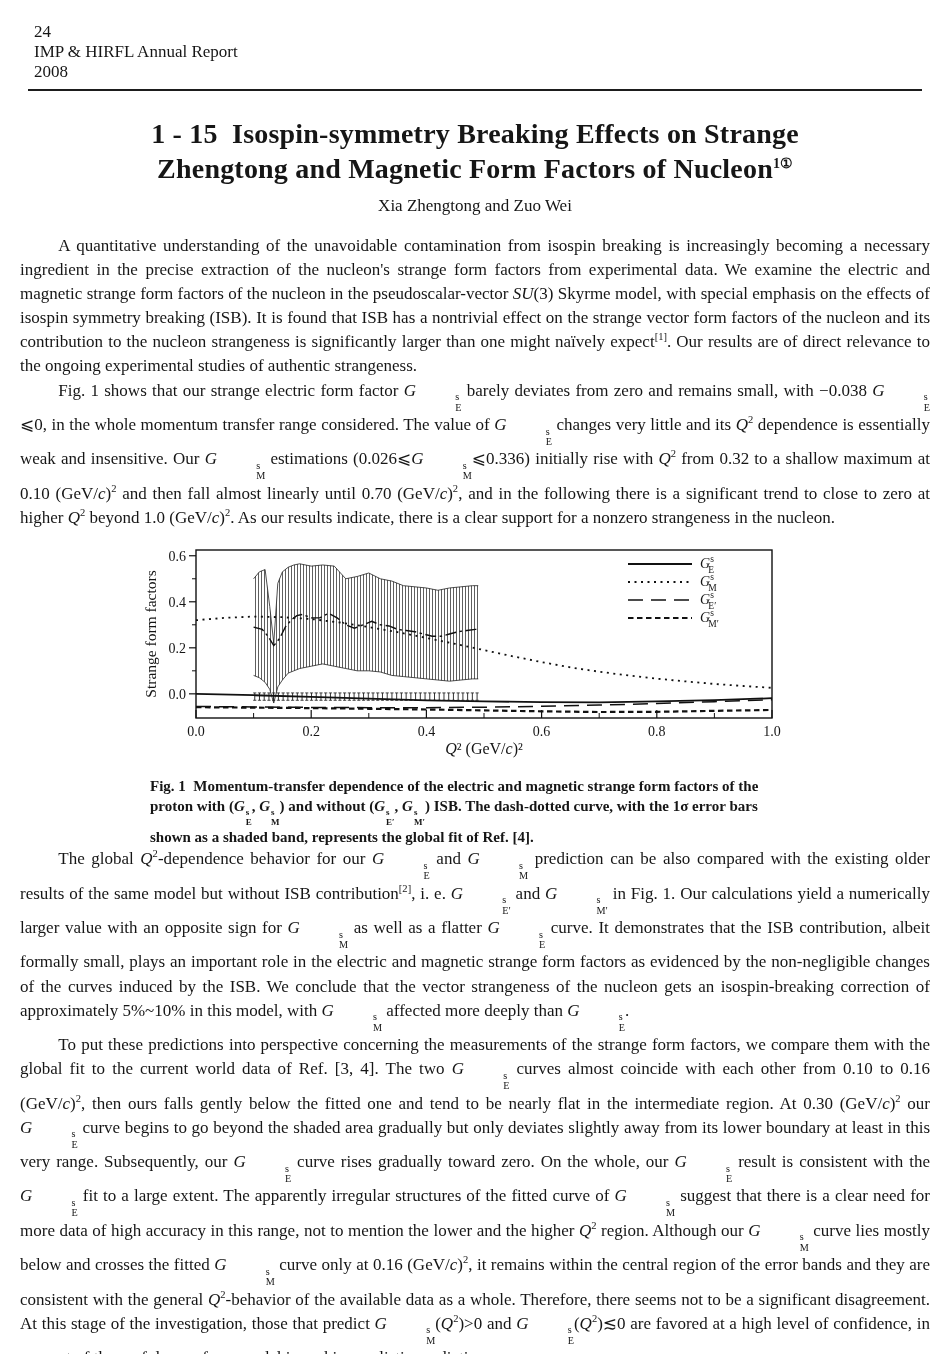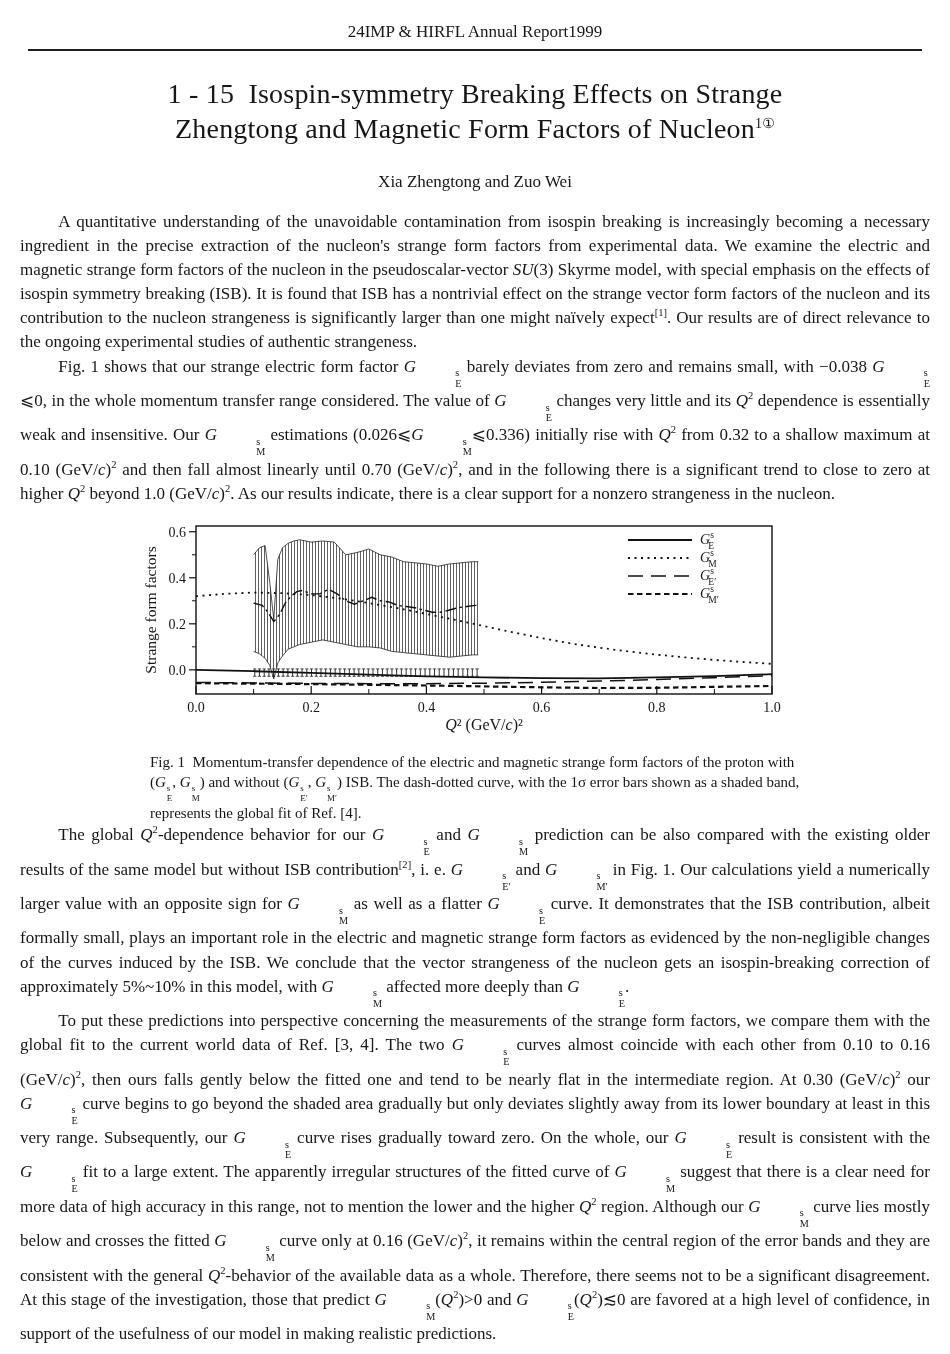--- a/index.html
+++ b/index.html
@@ -2,58 +2,58 @@
 <html><head>
 <meta charset="utf-8">
 <style>
   html,body{margin:0;padding:0;}
   body{
     width:950px;height:1354px;background:#ffffff;color:#161616;
     font-family:"Liberation Serif", serif;overflow:hidden;
   }
   .page{padding:0 18px;}
   .hdr{
-    display:flex;justify-content:center;align-items:baseline;
-    padding:22px 16px 4px 16px;font-size:17px;
+    display:flex;justify-content:space-between;align-items:baseline;
+    padding:22px 16px 4px 16px;font-size:17px;flex-direction:column;
   }
   .hdr-rule{border:none;border-top:2px solid #1d1d1d;margin:3px 10px 0 10px;}
   h1.title{
-    text-align:center;font-size:28px;line-height:35px;font-weight:normal;
+    text-align:center;font-size:28px;line-height:35px;font-weight:bold;
     margin:25px 26px 10px 26px;letter-spacing:0.2px;
   }
   h1.title sup{font-size:14px;}
-  .authors{text-align:center;font-size:17px;margin:26px 0 18px 0;}
+  .authors{text-align:center;font-size:17px;margin:10px 0 18px 0;}
   .para{
     font-size:17px;line-height:24.1px;text-align:justify;
     text-indent:2.25em;margin:0 2px;
   }
   sup{font-size:0.62em;line-height:0;text-align:right;}
   .mvar{white-space:nowrap;}
   .mvar .sups{
     display:inline-flex;flex-direction:column;align-items:flex-start;
     vertical-align:-0.45em;font-size:0.6em;line-height:1.02;margin-left:1px;
   }
   .mvar .sups span{display:block;}
   figure{margin:10px 0 0 0;text-align:center;}
   figcaption{
     font-size:15px;line-height:20.5px;text-align:left;
-    width:650px;margin:10px auto 0 auto;
+    width:650px;margin:10px auto 0 auto;font-weight:bold;
   }
   .fn-rule{border:none;border-top:1.6px solid #222;width:362px;margin:14px 0 10px 14px;}
   svg text{font-family:"Liberation Serif", serif;fill:#161616;}
 </style>
 </head>
 <body>
 
 <div class="page">
 
   <header class="hdr">
     <span>24</span>
     <span>IMP &amp; HIRFL Annual Report</span>
-    <span>1999</span>
+    <span>2008</span>
   </header>
   <hr class="hdr-rule">
 
   <h1 class="title"><span>1 - 15&nbsp;&nbsp;Isospin-symmetry Breaking Effects on Strange</span><br><span>Zhengtong and Magnetic Form Factors of Nucleon</span><sup>1①</sup></h1>
 
   <div class="authors">Xia Zhengtong and Zuo Wei</div>
 
   <p class="para">A quantitative understanding of the unavoidable contamination from isospin breaking is increasingly becoming a necessary ingredient in the precise extraction of the nucleon's strange form factors from experimental data.  We examine the electric and magnetic strange form factors of the nucleon in the pseudoscalar-vector <i>SU</i>(3) Skyrme model, with special emphasis on the effects of isospin symmetry breaking (ISB).  It is found that ISB has a nontrivial effect on the strange vector form factors of the nucleon and its contribution to the nucleon strangeness is significantly larger than one might naïvely expect<sup>[1]</sup>.  Our results are of direct relevance to the ongoing experimental studies of authentic strangeness.</p>
   <p class="para">Fig. 1 shows that our strange electric form factor <span class="mvar"><i>G</i><span class="sups">
           <span>s</span>

